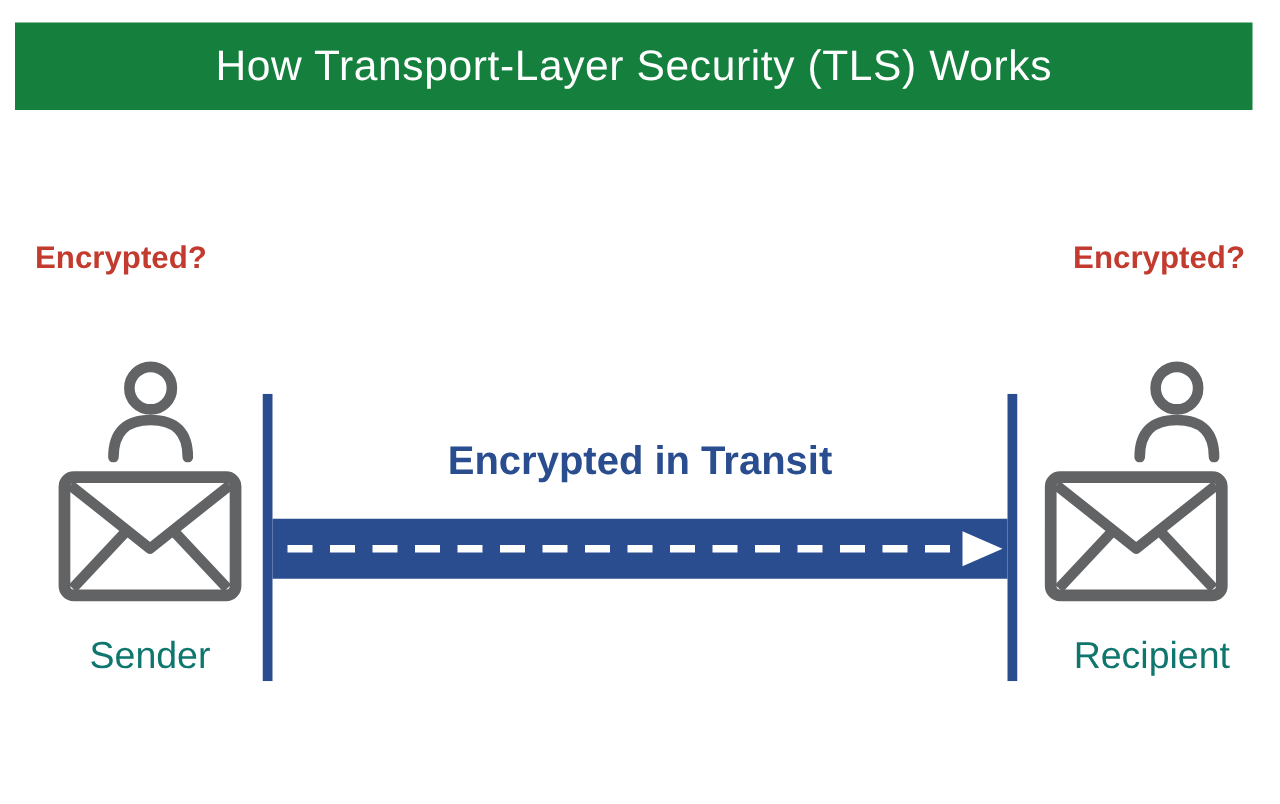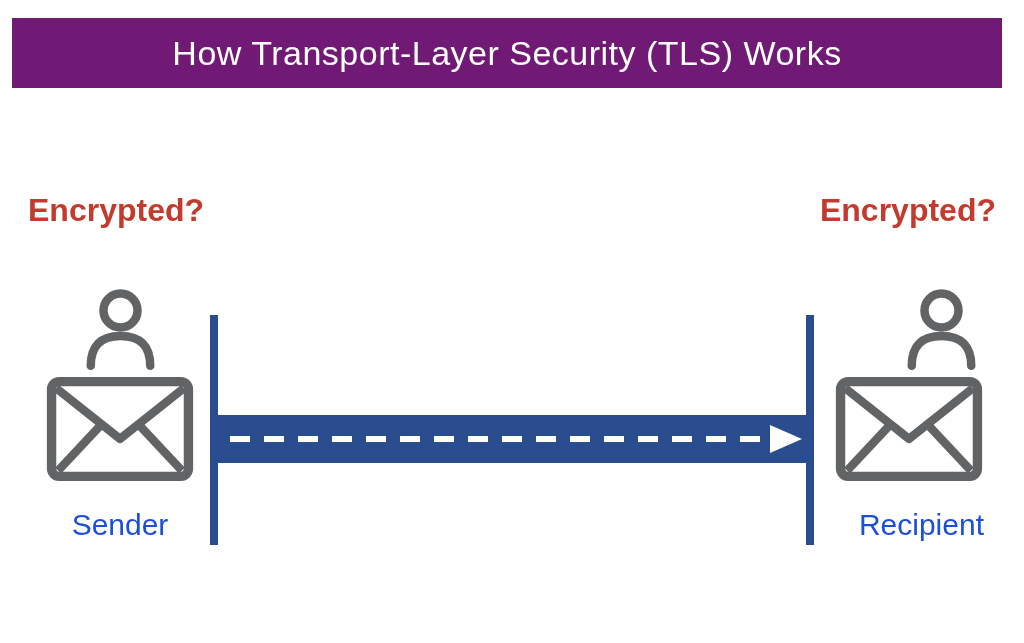--- a/index.html
+++ b/index.html
@@ -14,35 +14,35 @@
       background: #ffffff;
       position: relative;
       overflow: hidden;
     }
     .title-bar {
       position: absolute;
       top: 18px;
       left: 12px;
       right: 22px;
       height: 70px;
-      background: #701a75;
+      background: #15803d;
       display: flex;
       align-items: center;
       justify-content: center;
     }
     .title-text {
       color: #ffffff;
       font-size: 34px;
       font-weight: 400;
       letter-spacing: 0.5px;
     }
     .encrypted-label {
       position: absolute;
       color: #c23b2e;
-      font-size: 32px;
+      font-size: 25px;
       font-weight: 700;
     }
     .encrypted-left {
       top: 192px;
       left: 28px;
     }
     .encrypted-right {
       top: 192px;
       right: 28px;
     }
@@ -67,21 +67,21 @@
     .person-icon {
       width: 85px;
       height: 85px;
     }
     .envelope-icon {
       width: 150px;
       height: 108px;
       margin-top: 5px;
     }
     .role-label {
-      color: #1d4ed8;
+      color: #0f766e;
       font-size: 30px;
       font-weight: 400;
       margin-top: 25px;
     }
     .transit-area {
       position: absolute;
       left: 210px;
       right: 210px;
       top: 315px;
       height: 230px;
@@ -136,20 +136,21 @@
   <svg class="envelope-icon" viewBox="0 0 160 115">
     <rect x="7" y="7" width="146" height="101" rx="8" fill="none" stroke="#616365" stroke-width="10"></rect>
     <path d="M 12 14 L 80 68 L 148 14" fill="none" stroke="#616365" stroke-width="9" stroke-linejoin="round"></path>
     <path d="M 14 102 L 58 55" fill="none" stroke="#616365" stroke-width="9"></path>
     <path d="M 146 102 L 102 55" fill="none" stroke="#616365" stroke-width="9"></path>
   </svg>
   <div class="role-label">Recipient</div>
 </div>
 
 <div class="transit-area">
+  <div class="transit-label">Encrypted in Transit</div>
   <svg class="transit-svg" viewBox="0 0 604 230" preserveAspectRatio="none">
 
     <line x1="4" y1="0" x2="4" y2="230" stroke="#2a4d8f" stroke-width="8"></line>
     <line x1="600" y1="0" x2="600" y2="230" stroke="#2a4d8f" stroke-width="8"></line>
 
     <rect x="8" y="100" width="588" height="48" fill="#2a4d8f"></rect>
 
     <line x1="20" y1="124" x2="560" y2="124" stroke="#ffffff" stroke-width="6" stroke-dasharray="20 14"></line>
 
     <polygon points="560,110 592,124 560,138" fill="#ffffff"></polygon>

